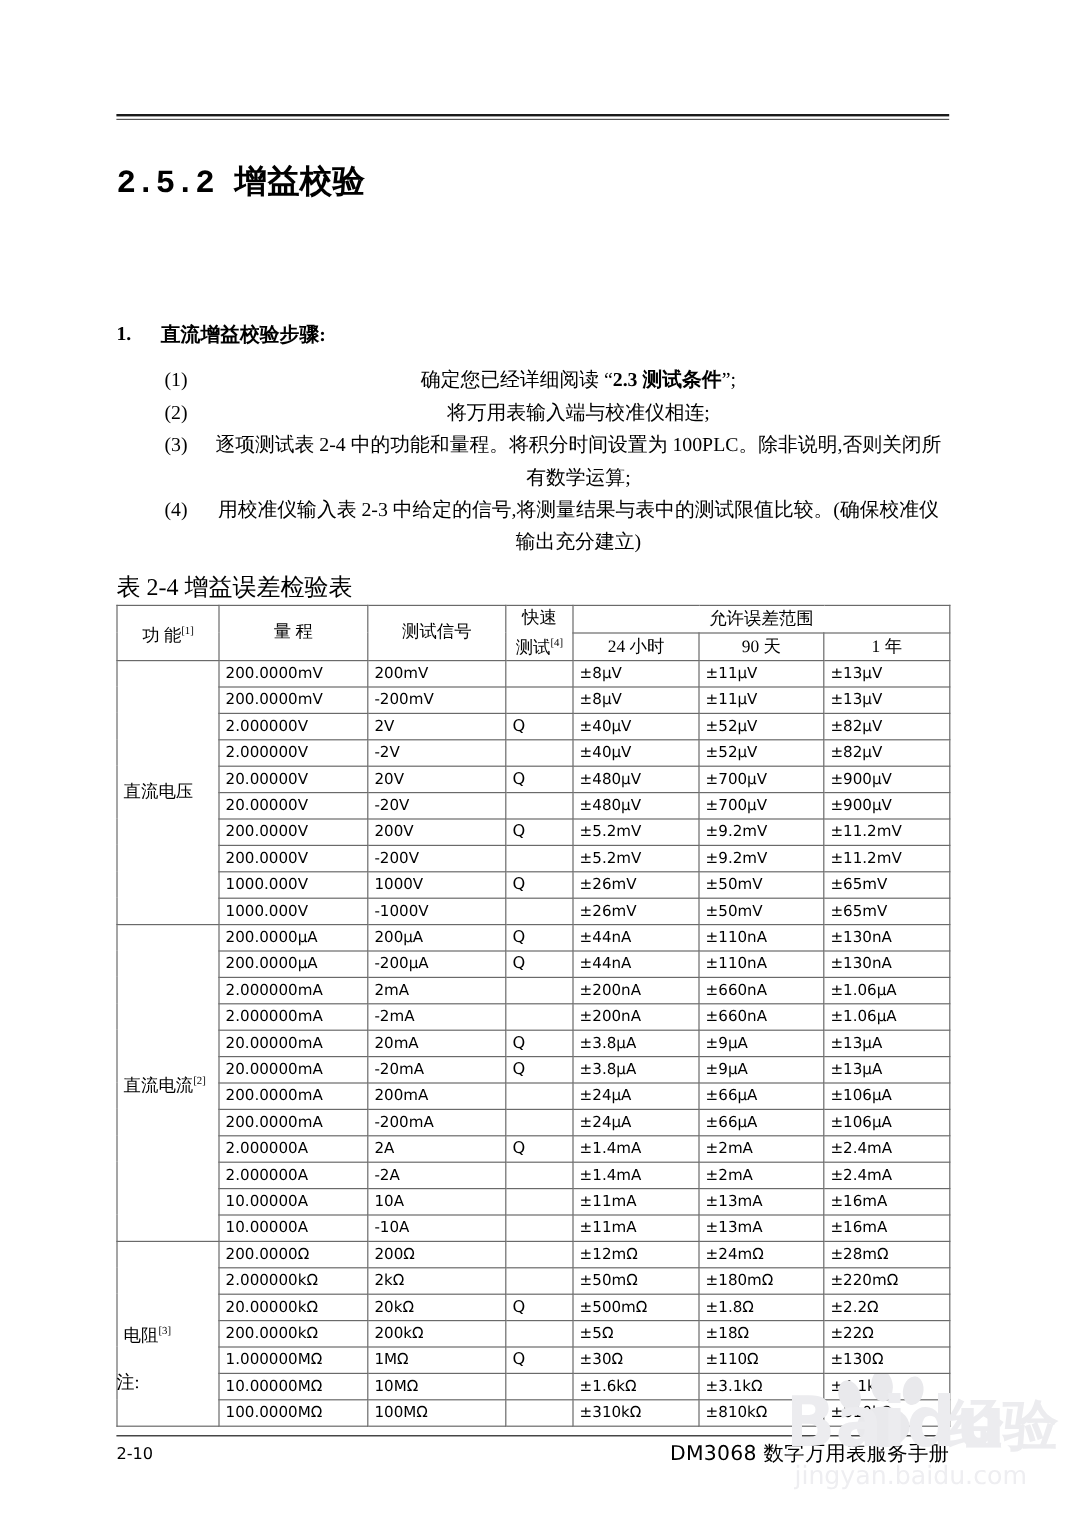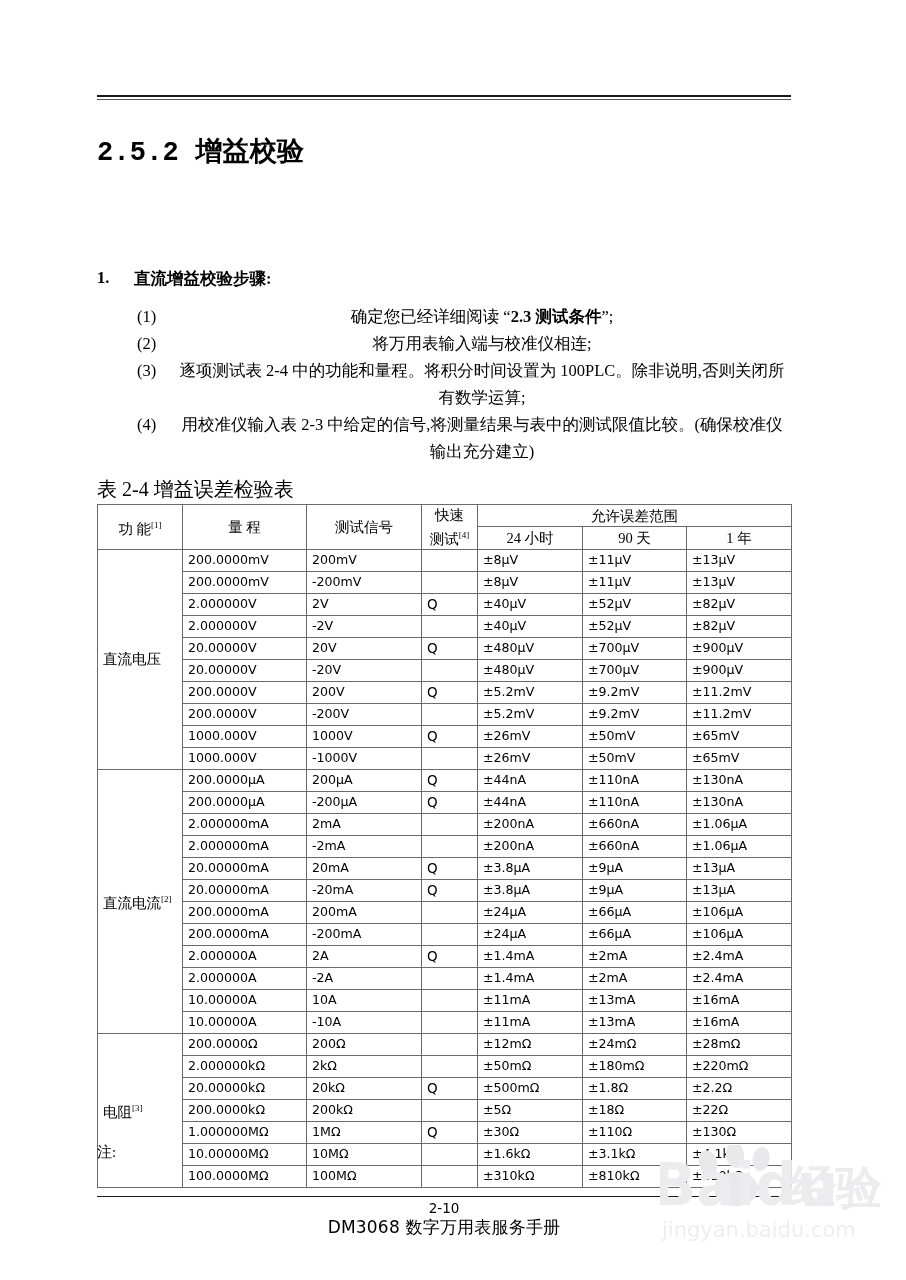--- a/index.html
+++ b/index.html
@@ -118,21 +118,21 @@
     font-size: 15px;
   }
 
   
   .ftr-rule {
     position:absolute; left:97px; top:1196px; width:694px;
     border-top: 1.6px solid #1a1a1a;
   }
   .ftr {
     position:absolute; left:97px; top:1200px; width:694px;
-    display:flex; justify-content:space-between; align-items:center;flex-direction:column;
+    display:flex; justify-content:space-between; align-items:center;
   }
   .ftr-left {
     font-family: "DejaVu Sans", "Liberation Sans", sans-serif;
     font-size: 13.5px;
   }
   .ftr-right {
     font-family: "DejaVu Sans", "Liberation Sans", sans-serif;
     font-size: 17px; letter-spacing:.2px;
   }
 

